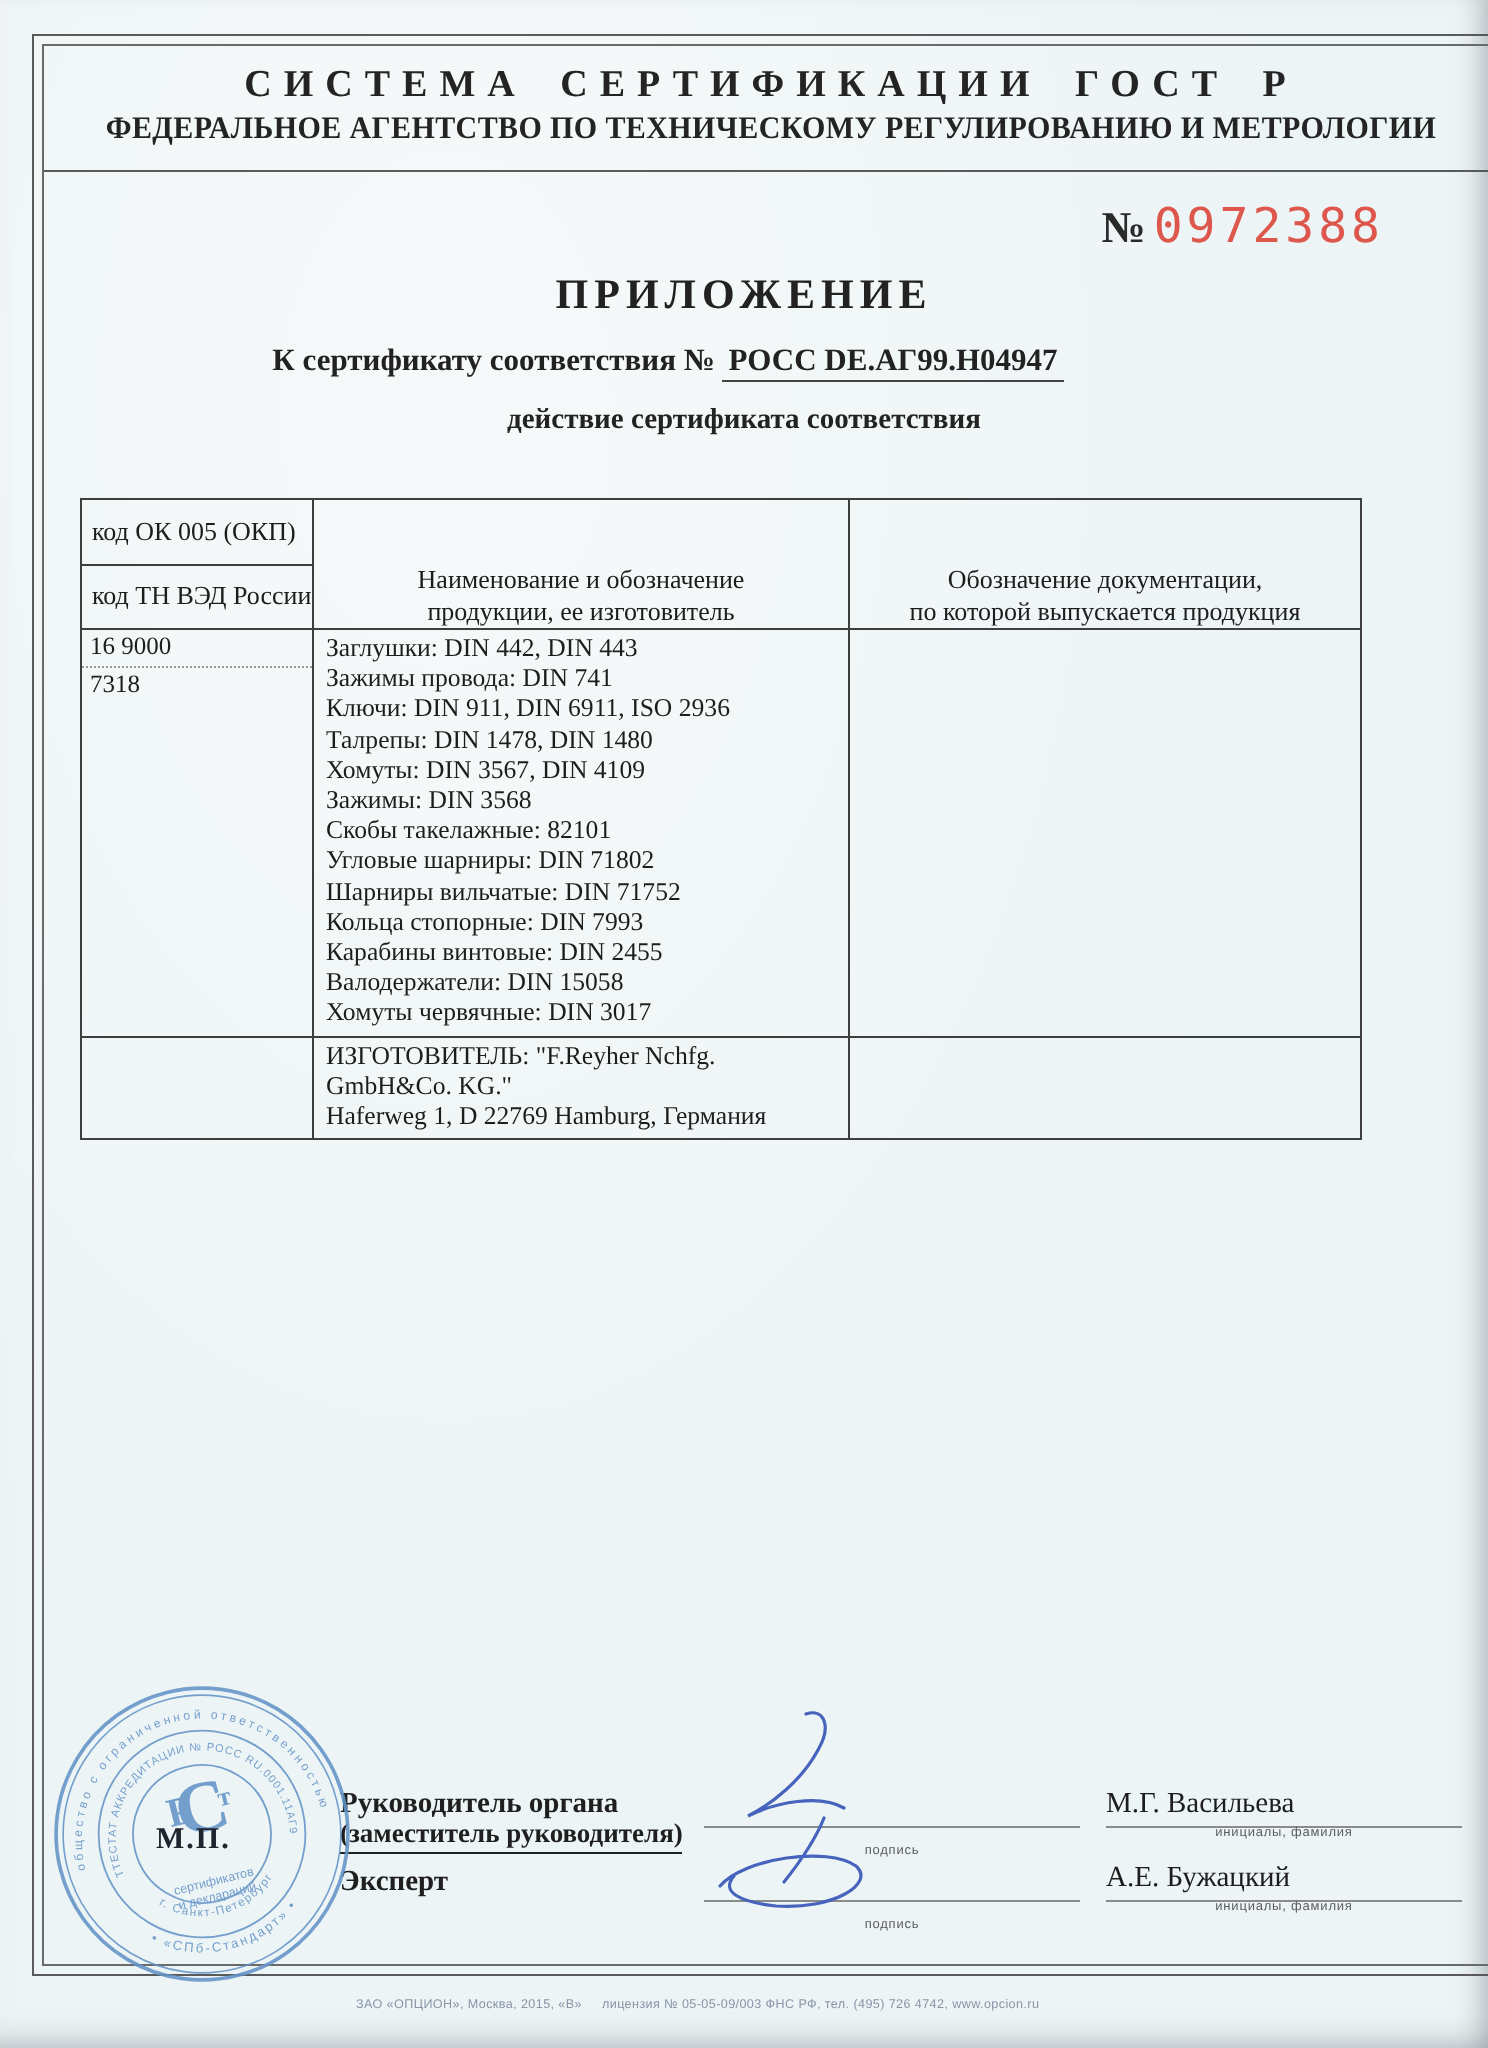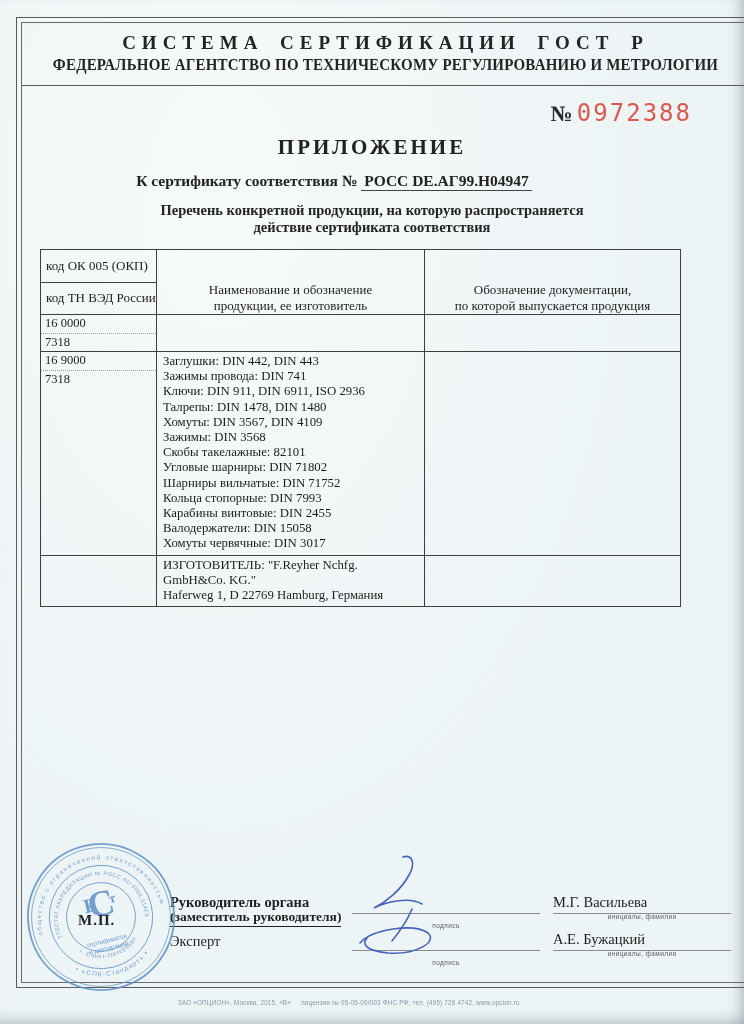--- a/index.html
+++ b/index.html
@@ -90,21 +90,21 @@
   td.code-cell .okp { border-bottom:1px dotted #9a9a9a; padding:1px 4px 2px 4px; }
   td.code-cell .tnved { padding:1px 4px; }
   td.list-cell { padding:2px 6px 3px 6px; font-size:12.8px; line-height:15.2px; }
   td.maker-cell { padding:2px 6px 3px 6px; font-size:12.8px; line-height:15.2px; height:47px; }
   td.empty-cell { height:33px; }
 
   .sig-area { position:absolute; left:0; top:0; width:744px; }
   .role-1a { position:absolute; left:170px; top:894px; font-size:14.5px; font-weight:bold; color:#1f1f1f; }
   .role-1b { position:absolute; left:170px; top:909px; font-size:13.5px; font-weight:bold; color:#1f1f1f;
              border-bottom:1.5px solid #1f1f1f; padding-bottom:1px; }
-  .role-2  { position:absolute; left:170px; top:933px; font-size:14.5px; font-weight:normal; color:#1f1f1f; }
+  .role-2  { position:absolute; left:170px; top:933px; font-size:14.5px; font-weight:bold; color:#1f1f1f; }
   .sig-line { position:absolute; width:188px; border-top:1px solid #8b8b8b; text-align:center; }
   .sig-line-1 { left:352px; top:913px; }
   .sig-line-2 { left:352px; top:950px; }
   .sig-caption { font-family:"Liberation Sans", sans-serif; font-size:6.5px; color:#5c5c5c; letter-spacing:.4px; }
   .name-block { position:absolute; width:178px; border-bottom:1px solid #8b8b8b; text-align:left; padding-bottom:2px; }
   .name-1 { left:553px; top:893px; }
   .name-2 { left:553px; top:930px; }
   .name-text { font-size:14.5px; color:#1d1d1d; }
   .name-caption { position:absolute; width:178px; text-align:center;
     font-family:"Liberation Sans", sans-serif; font-size:6.5px; color:#5c5c5c; letter-spacing:.4px; }
@@ -149,21 +149,20 @@
   </div>
 
   <div class="doc-title">ПРИЛОЖЕНИЕ</div>
 
   <div class="cert-line">
     <span>К сертификату соответствия №</span>
     <span class="cert-num">РОСС DE.АГ99.Н04947</span>
   </div>
 
   <div class="subtitle">
-    <div>Перечень конкретной продукции,  на которую распространяется</div>
     <div>действие сертификата соответствия</div>
   </div>
 
   <table class="products">
     <colgroup>
         <col class="c1">
         <col class="c2">
         <col class="c3">
       </colgroup>
     <tbody>
@@ -179,28 +178,20 @@
               <div>Наименование и обозначение</div>
               <div>продукции, ее изготовитель</div>
             </div>
       </th>
       <th class="hdr">
         <div class="hdr-center">
               <div>Обозначение документации,</div>
               <div>по которой выпускается продукция</div>
             </div>
       </th>
-    </tr>
-    <tr>
-      <td class="code-cell">
-        <div class="okp">16 0000</div>
-        <div class="tnved">7318</div>
-      </td>
-      <td class="empty-cell"></td>
-      <td class="empty-cell"></td>
     </tr>
     <tr>
       <td class="code-cell">
         <div class="okp">16 9000</div>
         <div class="tnved">7318</div>
       </td>
       <td class="list-cell">
             <div>Заглушки: DIN 442, DIN 443</div>
             <div>Зажимы провода: DIN 741</div>
             <div>Ключи: DIN 911, DIN 6911, ISO 2936</div>

